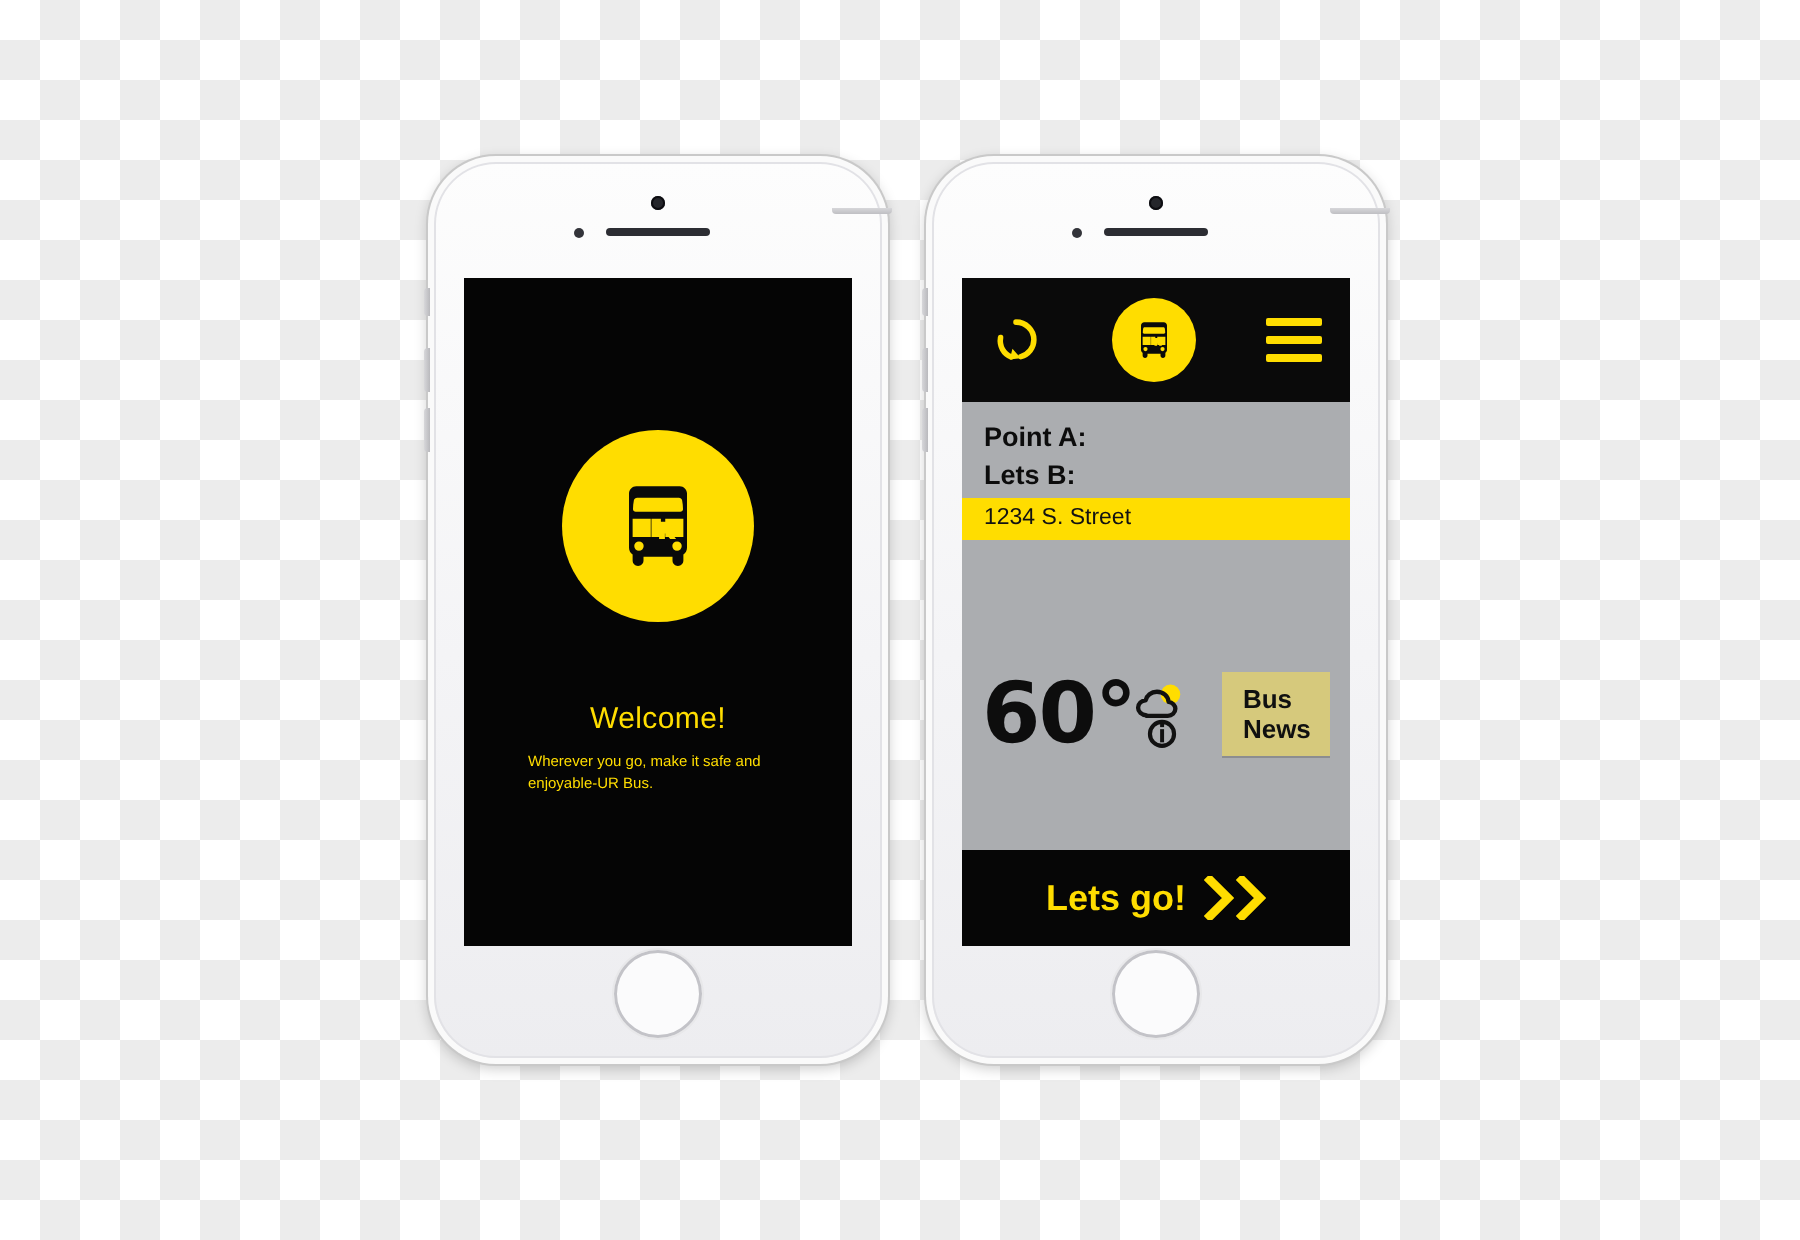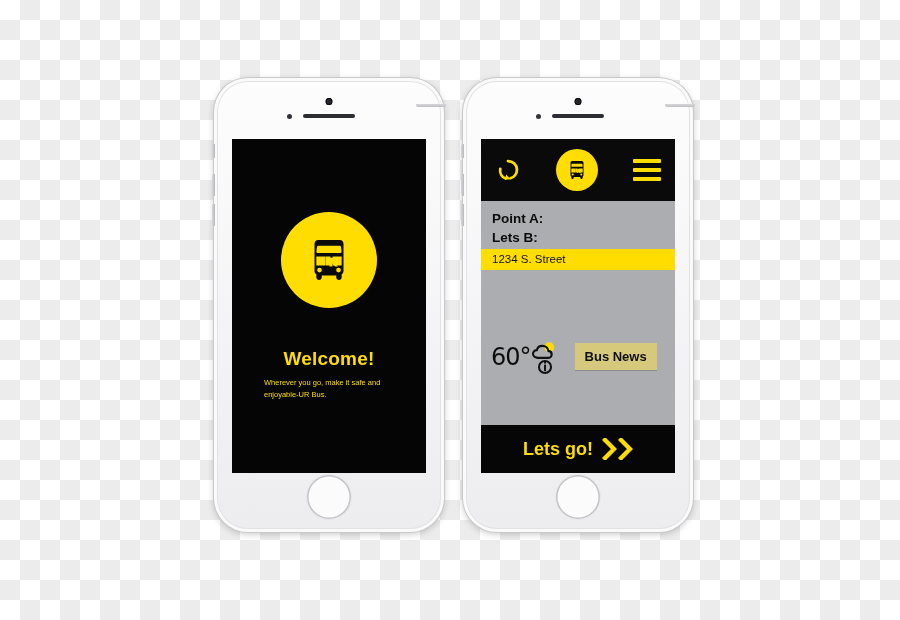--- a/index.html
+++ b/index.html
@@ -108,22 +108,22 @@
     border-radius: 50%;
     background: #FFDD00;
     display: flex;
     align-items: center;
     justify-content: center;
     margin-bottom: 40px;
   }
   .logo-circle svg { width: 58px; height: 58px; display: block; }
   .welcome-title {
     color: #FFDD00;
-    font-size: 19px;
-    font-weight: bold;
+    font-size: 15px;
+    font-weight: normal;
     letter-spacing: 0.2px;
     margin: 0 0 7px 0;
   }
   .welcome-sub {
     color: #FFDD00;
     font-size: 7.5px;
     line-height: 1.5;
     text-align: left;
     max-width: 130px;
     margin: 0;
@@ -186,22 +186,22 @@
     width: 100%;
   }
 
   .weather-row {
     display: flex;
     align-items: center;
     padding: 6px 10px 0 10px;
     flex: 1 1 auto;
   }
   .temp {
-    font-size: 24px;
-    font-weight: 400;
+    font-size: 42px;
+    font-weight: 700;
     color: #0d0d0d;
     letter-spacing: -1px;
     line-height: 1;
     font-family: "DejaVu Sans", sans-serif;
   }
   .wx-icon { margin-left: -2px; margin-top: 2px; }
   .wx-icon svg { display: block; }
   .news-btn {
     margin-left: 14px;
     background: #D6C97C;

